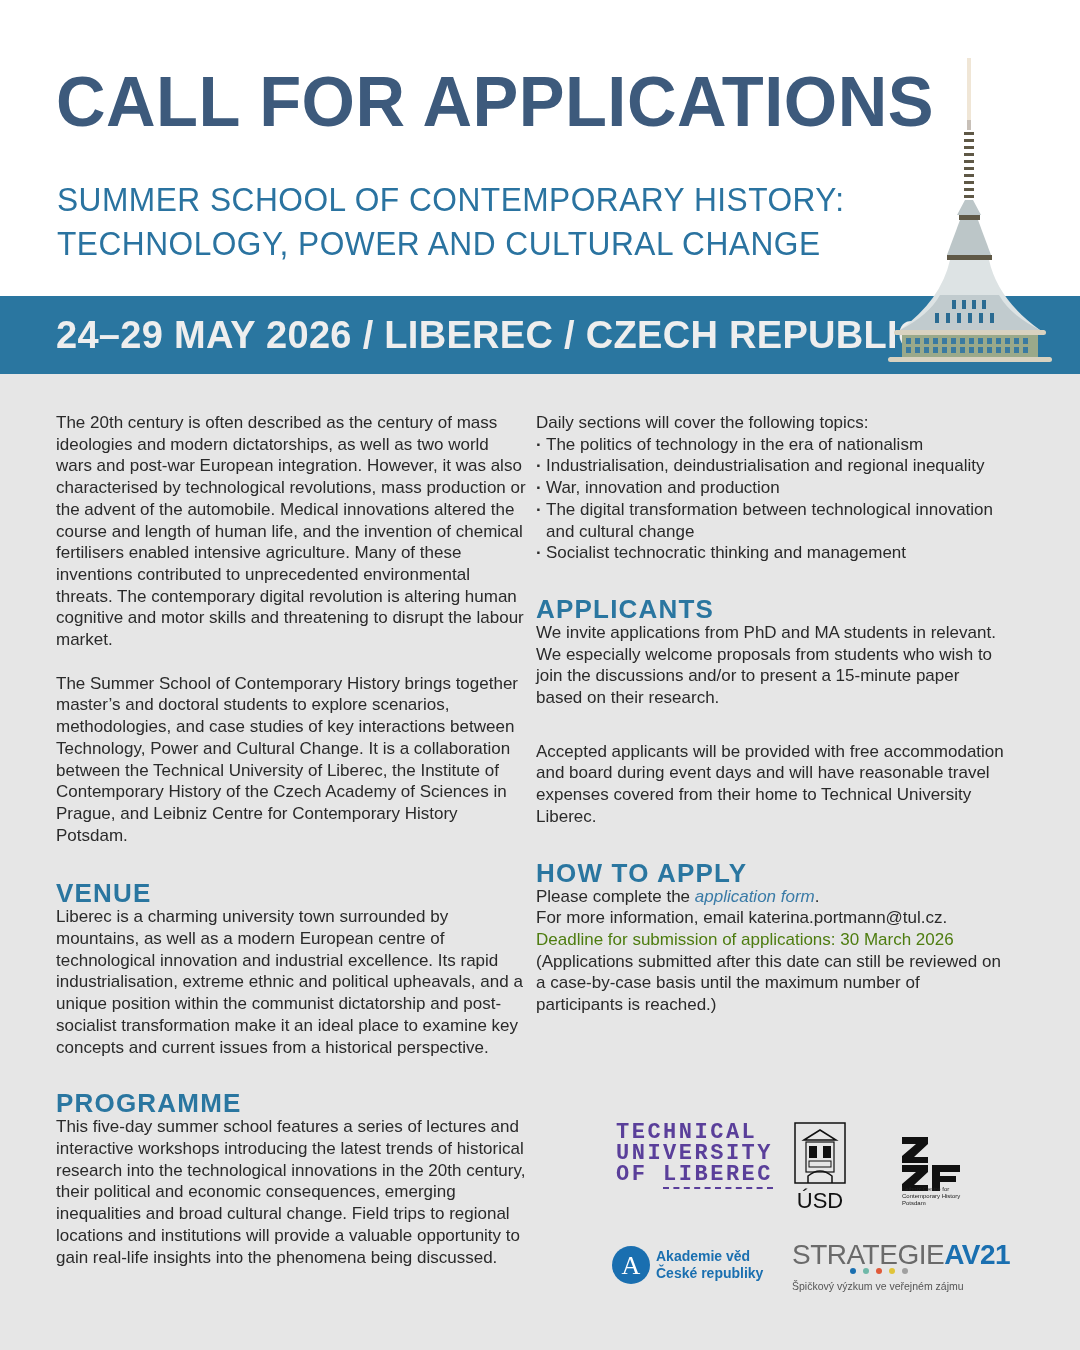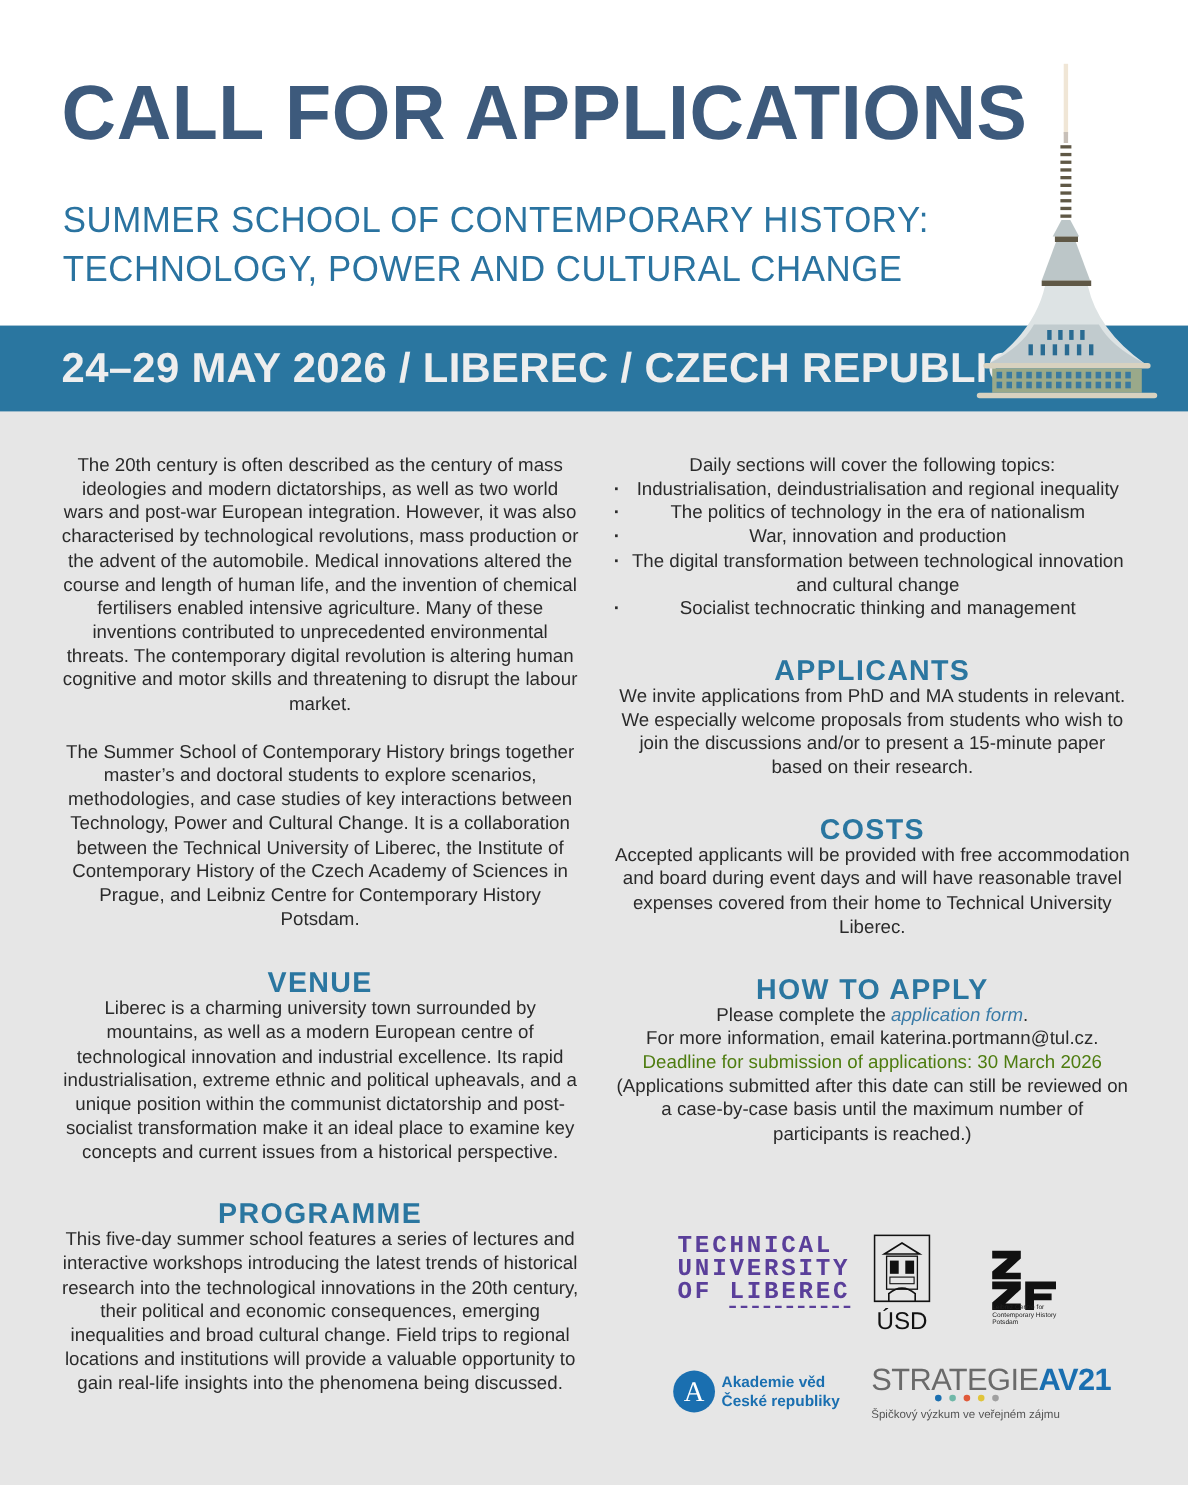--- a/index.html
+++ b/index.html
@@ -31,24 +31,24 @@
     position: absolute; left: 0; top: 296px; width: 1080px; height: 78px;
     background: #2a76a0;
   }
   .band-text {
     position: absolute; left: 56px; top: 313px;
     font-weight: bold; font-size: 38px; color: #eeeeee;
     letter-spacing: 0.3px; line-height: 44px;
   }
   .tower { position: absolute; left: 880px; top: 50px; width: 180px; height: 320px; }
 
-  .col { position: absolute; font-size: 17px; line-height: 21.7px; color: #2a2a2a; text-align: center; }
+  .col { position: absolute; font-size: 17px; line-height: 21.7px; color: #2a2a2a; }
   .col p { margin: 0; }
   .col-left { left: 56px; top: 412px; width: 470px; }
-  .col-right { left: 558px; top: 412px; width: 470px; }
+  .col-right { left: 536px; top: 412px; width: 470px; }
   .section-h {
     font-weight: bold; font-size: 26px; color: #2a76a0;
     letter-spacing: 1.2px; line-height: 26px; margin: 0;
   }
   .gap-para { height: 22px; }
   .gap-section { height: 25px; }
   ul.topics { list-style: none; padding: 0; margin: 0; }
   ul.topics li { position: relative; padding-left: 10px; }
   ul.topics li::before { content: "·"; position: absolute; left: 0; top: 0; font-weight: bold; }
   .link { color: #3a7ba7; font-style: italic; cursor: pointer; }
@@ -172,31 +172,30 @@
   <h2 class="section-h">VENUE</h2>
   <p>Liberec is a charming university town surrounded by mountains, as well as a modern European centre of technological innovation and industrial excellence. Its rapid industrialisation, extreme ethnic and political upheavals, and a unique position within the communist dictatorship and post-socialist transformation make it an ideal place to examine key concepts and current issues from a historical perspective.</p>
   <div class="gap-section" style="height:32px"></div>
   <h2 class="section-h">PROGRAMME</h2>
   <p>This five-day summer school features a series of lectures and interactive workshops introducing the latest trends of historical research into the technological innovations in the 20th century, their political and economic consequences, emerging inequalities and broad cultural change. Field trips to regional locations and institutions will provide a valuable opportunity to gain real-life insights into the phenomena being discussed.</p>
 </div>
 
 <div class="col col-right">
   <p>Daily sections will cover the following topics:</p>
   <ul class="topics">
+    <li>The politics of technology in the era of nationalism</li>
     <li>Industrialisation, deindustrialisation and regional inequality</li>
-    <li>The politics of technology in the era of nationalism</li>
     <li>War, innovation and production</li>
     <li>The digital transformation between technological innovation and cultural change</li>
     <li>Socialist technocratic thinking and management</li>
   </ul>
   <div class="gap-section" style="height:32px"></div>
   <h2 class="section-h">APPLICANTS</h2>
   <p>We invite applications from PhD and MA students in relevant. We especially welcome proposals from students who wish to join the discussions and/or to present a 15-minute paper based on their research.</p>
   <div class="gap-section" style="height:32px"></div>
-  <h2 class="section-h">COSTS</h2>
   <p>Accepted applicants will be provided with free accommodation and board during event days and will have reasonable travel expenses covered from their home to Technical University Liberec.</p>
   <div class="gap-section" style="height:32px"></div>
   <h2 class="section-h">HOW TO APPLY</h2>
   <p><span>Please complete the </span><a class="link">application form</a><span>.</span></p>
   <p>For more information, email katerina.portmann@tul.cz.</p>
   <p class="bold">Deadline for submission of applications: 30 March 2026</p>
   <p>(Applications submitted after this date can still be reviewed on a case-by-case basis until the maximum number of participants is reached.)</p>
 </div>
 
 <div class="logos">

